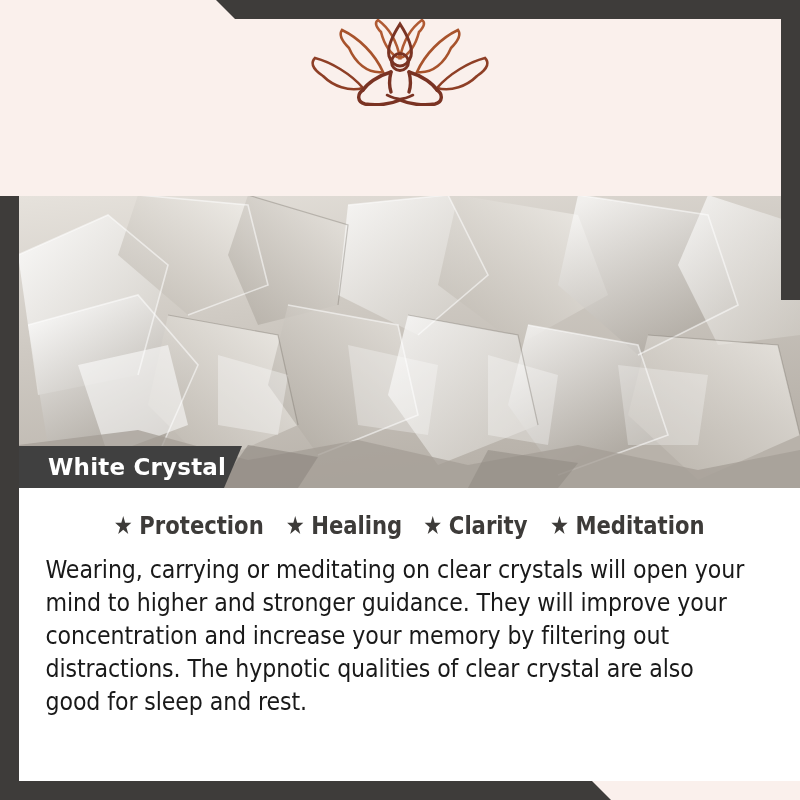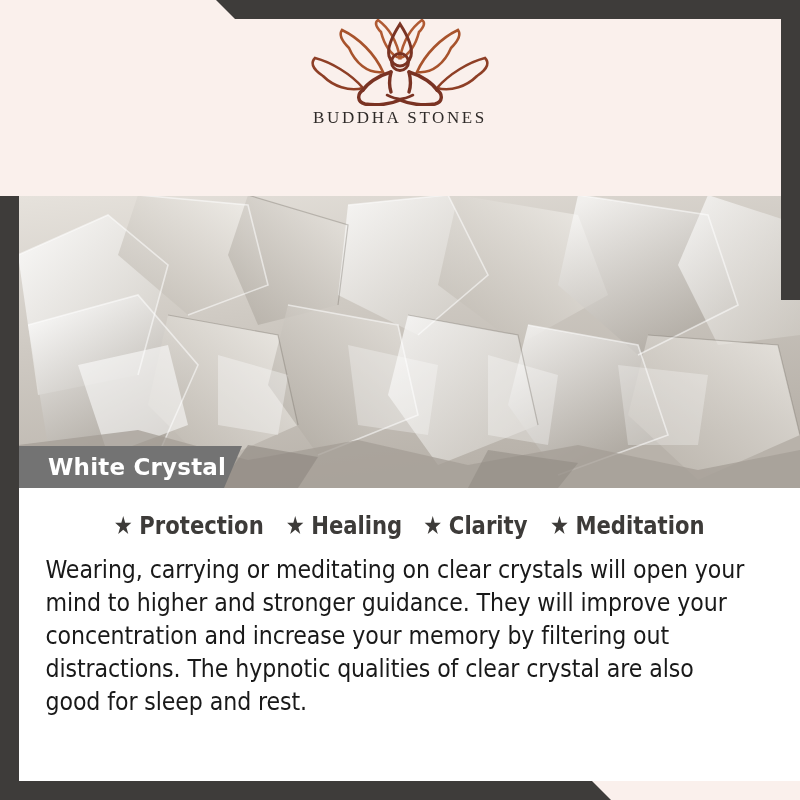--- a/index.html
+++ b/index.html
@@ -71,21 +71,21 @@
 
   
   .photo{
     position:absolute;left:18px;top:195px;width:782px;height:293px;
     overflow:hidden;z-index:1;background:#cfcac4;
   }
   .photo svg{display:block;width:100%;height:100%;}
 
   .stone-label{
     position:absolute;left:18px;top:446px;width:224px;height:42px;
-    background:#737373;
+    background:#404040;
     clip-path:polygon(0 0, 224px 0, 206px 42px, 0 42px);
     display:flex;align-items:center;
     z-index:4;
   }
   .stone-label span{
     margin-left:30px;
     font-family:"DejaVu Sans","Liberation Sans", sans-serif;
     font-weight:700;font-size:23px;color:#ffffff;letter-spacing:0.2px;
   }
 
@@ -156,21 +156,20 @@
 
             <path d="M86 54 C 84 62, 84 68, 86 74" stroke="#7a3323" stroke-width="3.4"></path>
             <path d="M104 54 C 106 62, 106 68, 104 74" stroke="#7a3323" stroke-width="3.4"></path>
 
             <path d="M58 72 C 52 76, 52 84, 60 86 C 72 88, 86 86, 95 82 C 104 86, 118 88, 130 86 C 138 84, 138 76, 132 72" stroke="#7a3323" stroke-width="3.4"></path>
 
             <path d="M82 77 C 88 80, 92 81, 95 81 C 98 81, 102 80, 108 77" stroke="#7a3323" stroke-width="2.6"></path>
           </g>
         </svg>
       </span>
-      <span class="logo-word">BUDDHA STONES</span>
     </div>
 
   </div>
 
   <div class="photo">
     <svg viewBox="0 0 782 293" preserveAspectRatio="none" xmlns="http://www.w3.org/2000/svg" aria-hidden="true">
       <defs>
         <linearGradient id="bgq" x1="0" y1="0" x2="0.4" y2="1">
           <stop offset="0%" stop-color="#e6e2dc"></stop>
           <stop offset="45%" stop-color="#cfcac3"></stop>

